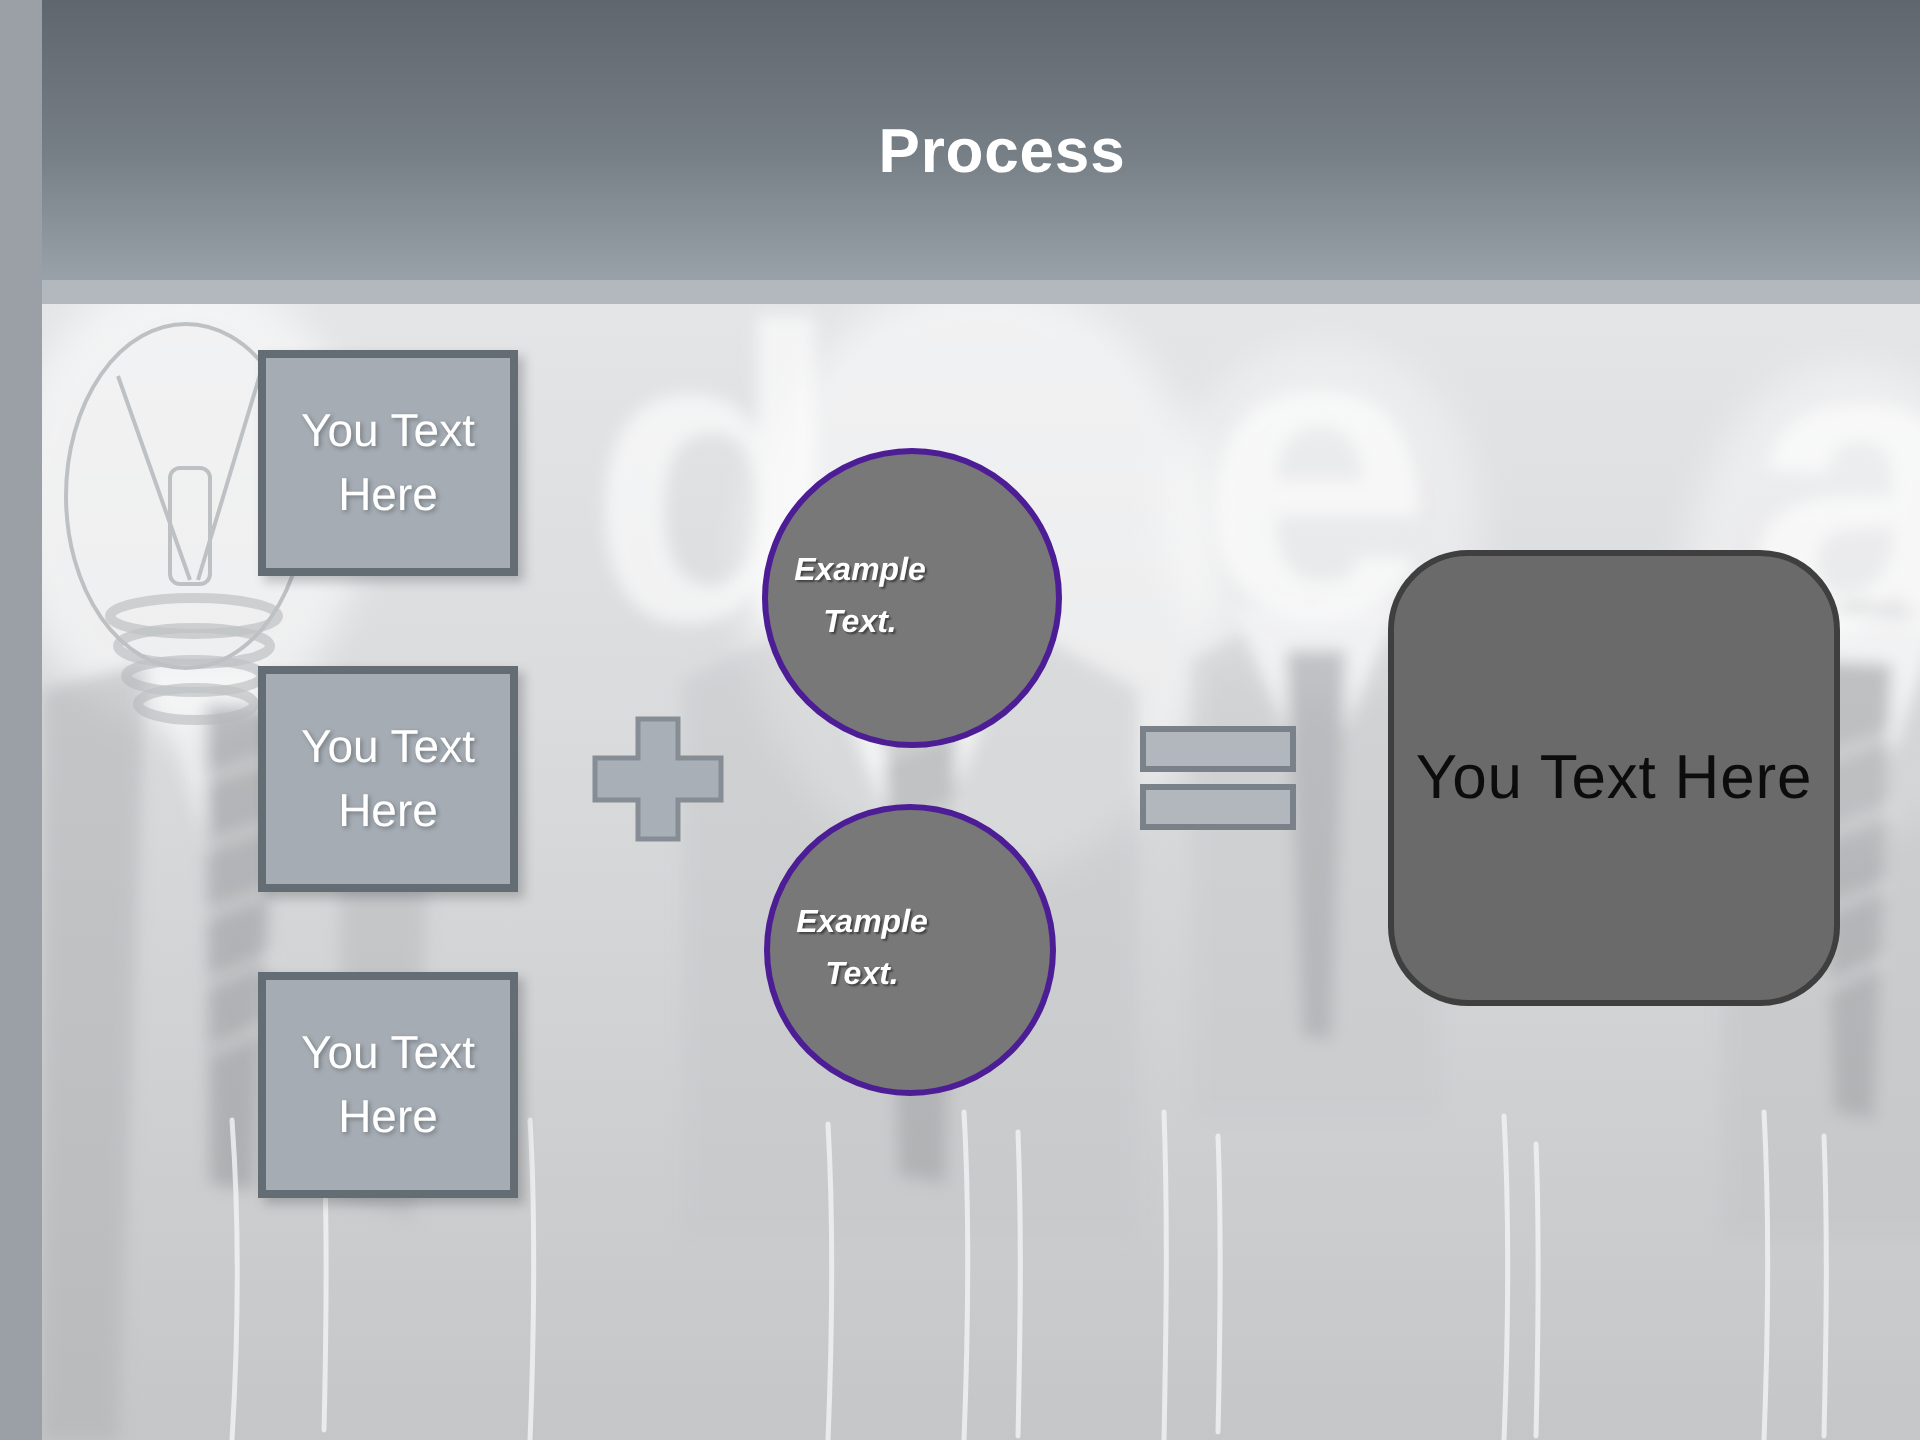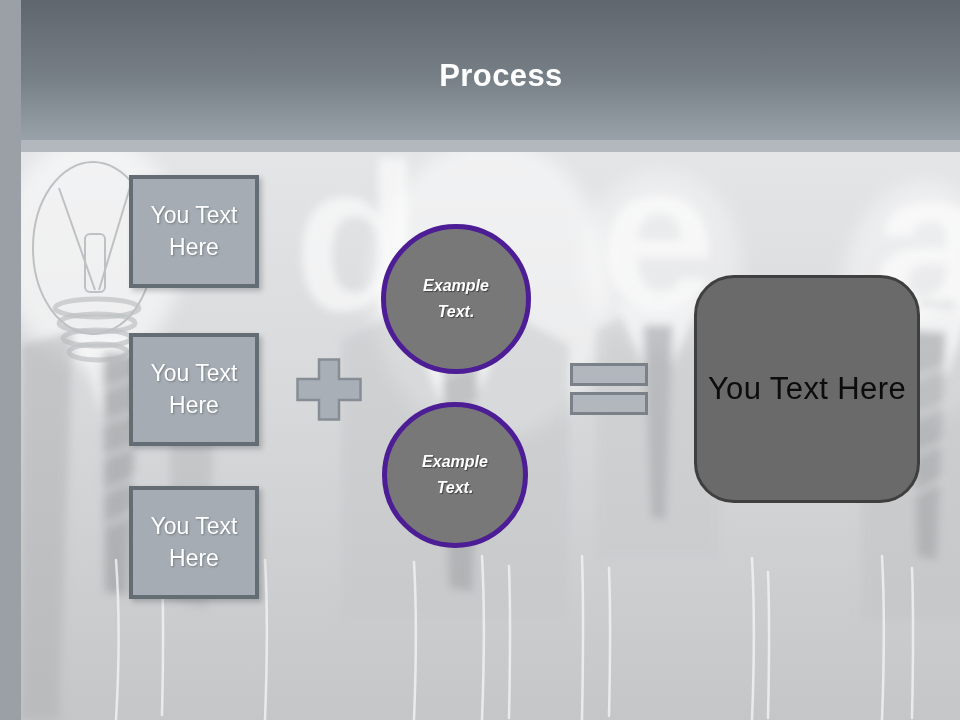--- a/index.html
+++ b/index.html
@@ -34,22 +34,22 @@
   .inbox-1 { top:175px; } .inbox-2 { top:333px; } .inbox-3 { top:486px; }
   .inbox-label { color:#ffffff; font-size:23px; line-height:1.35; padding:0 8px;
                  text-shadow:1px 1px 2px rgba(45,50,55,0.4); }
 
   
   .plus { position:absolute; left:275px; top:358px; width:66px; height:63px; }
 
   
   .circle {
     position:absolute; border-radius:50%; box-sizing:border-box;
-    background:#787878; border:5px solid #4c1d95;
-    display:flex; align-items:center; justify-content:center; text-align:center;
+    background:#787878; border:3px solid #4c1d95;
+    display:flex; align-items:center; text-align:center;
   }
   .circle-1 { left:360px; top:224px; width:150px; height:150px; }
   .circle-2 { left:361px; top:402px; width:146px; height:146px; }
   .circle-label { color:#ffffff; font-size:16px; font-weight:bold; font-style:italic;
                   line-height:1.6; max-width:92px;
                   text-shadow:1px 1px 1px rgba(0,0,0,0.45); }
 
   
   .equals { position:absolute; left:549px; top:363px; width:78px;
             display:flex; flex-direction:column; gap:6px; }

